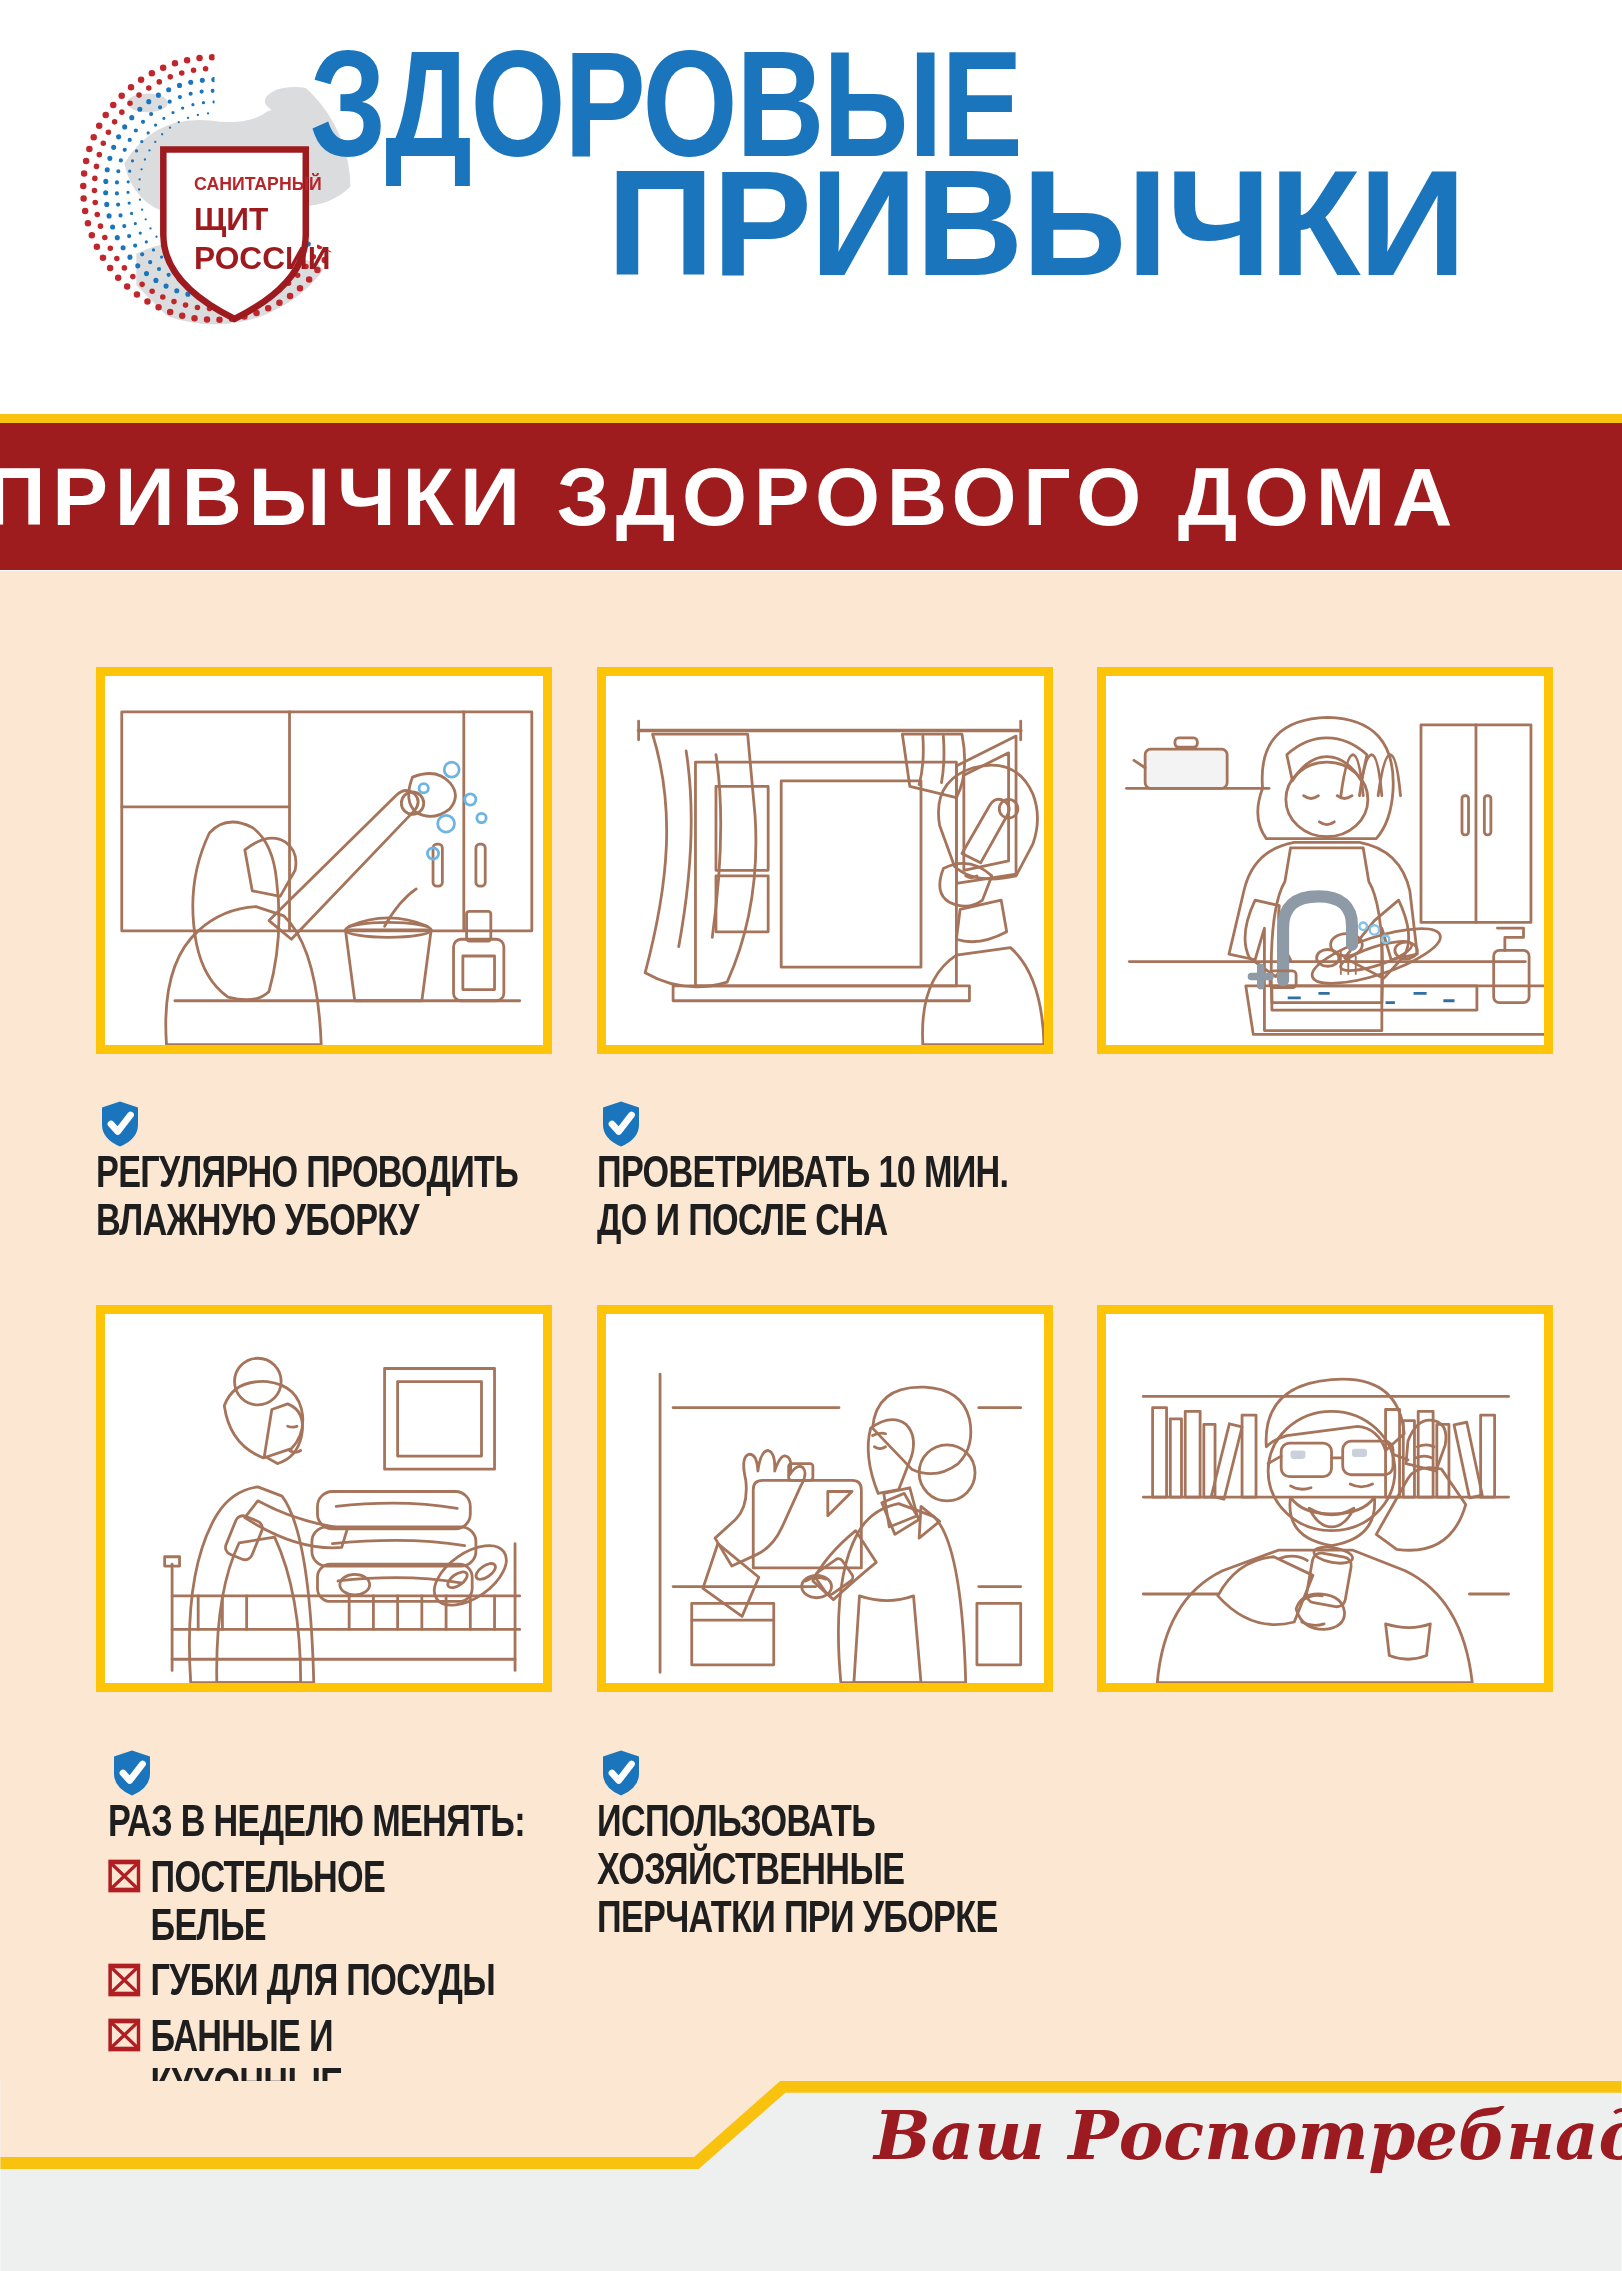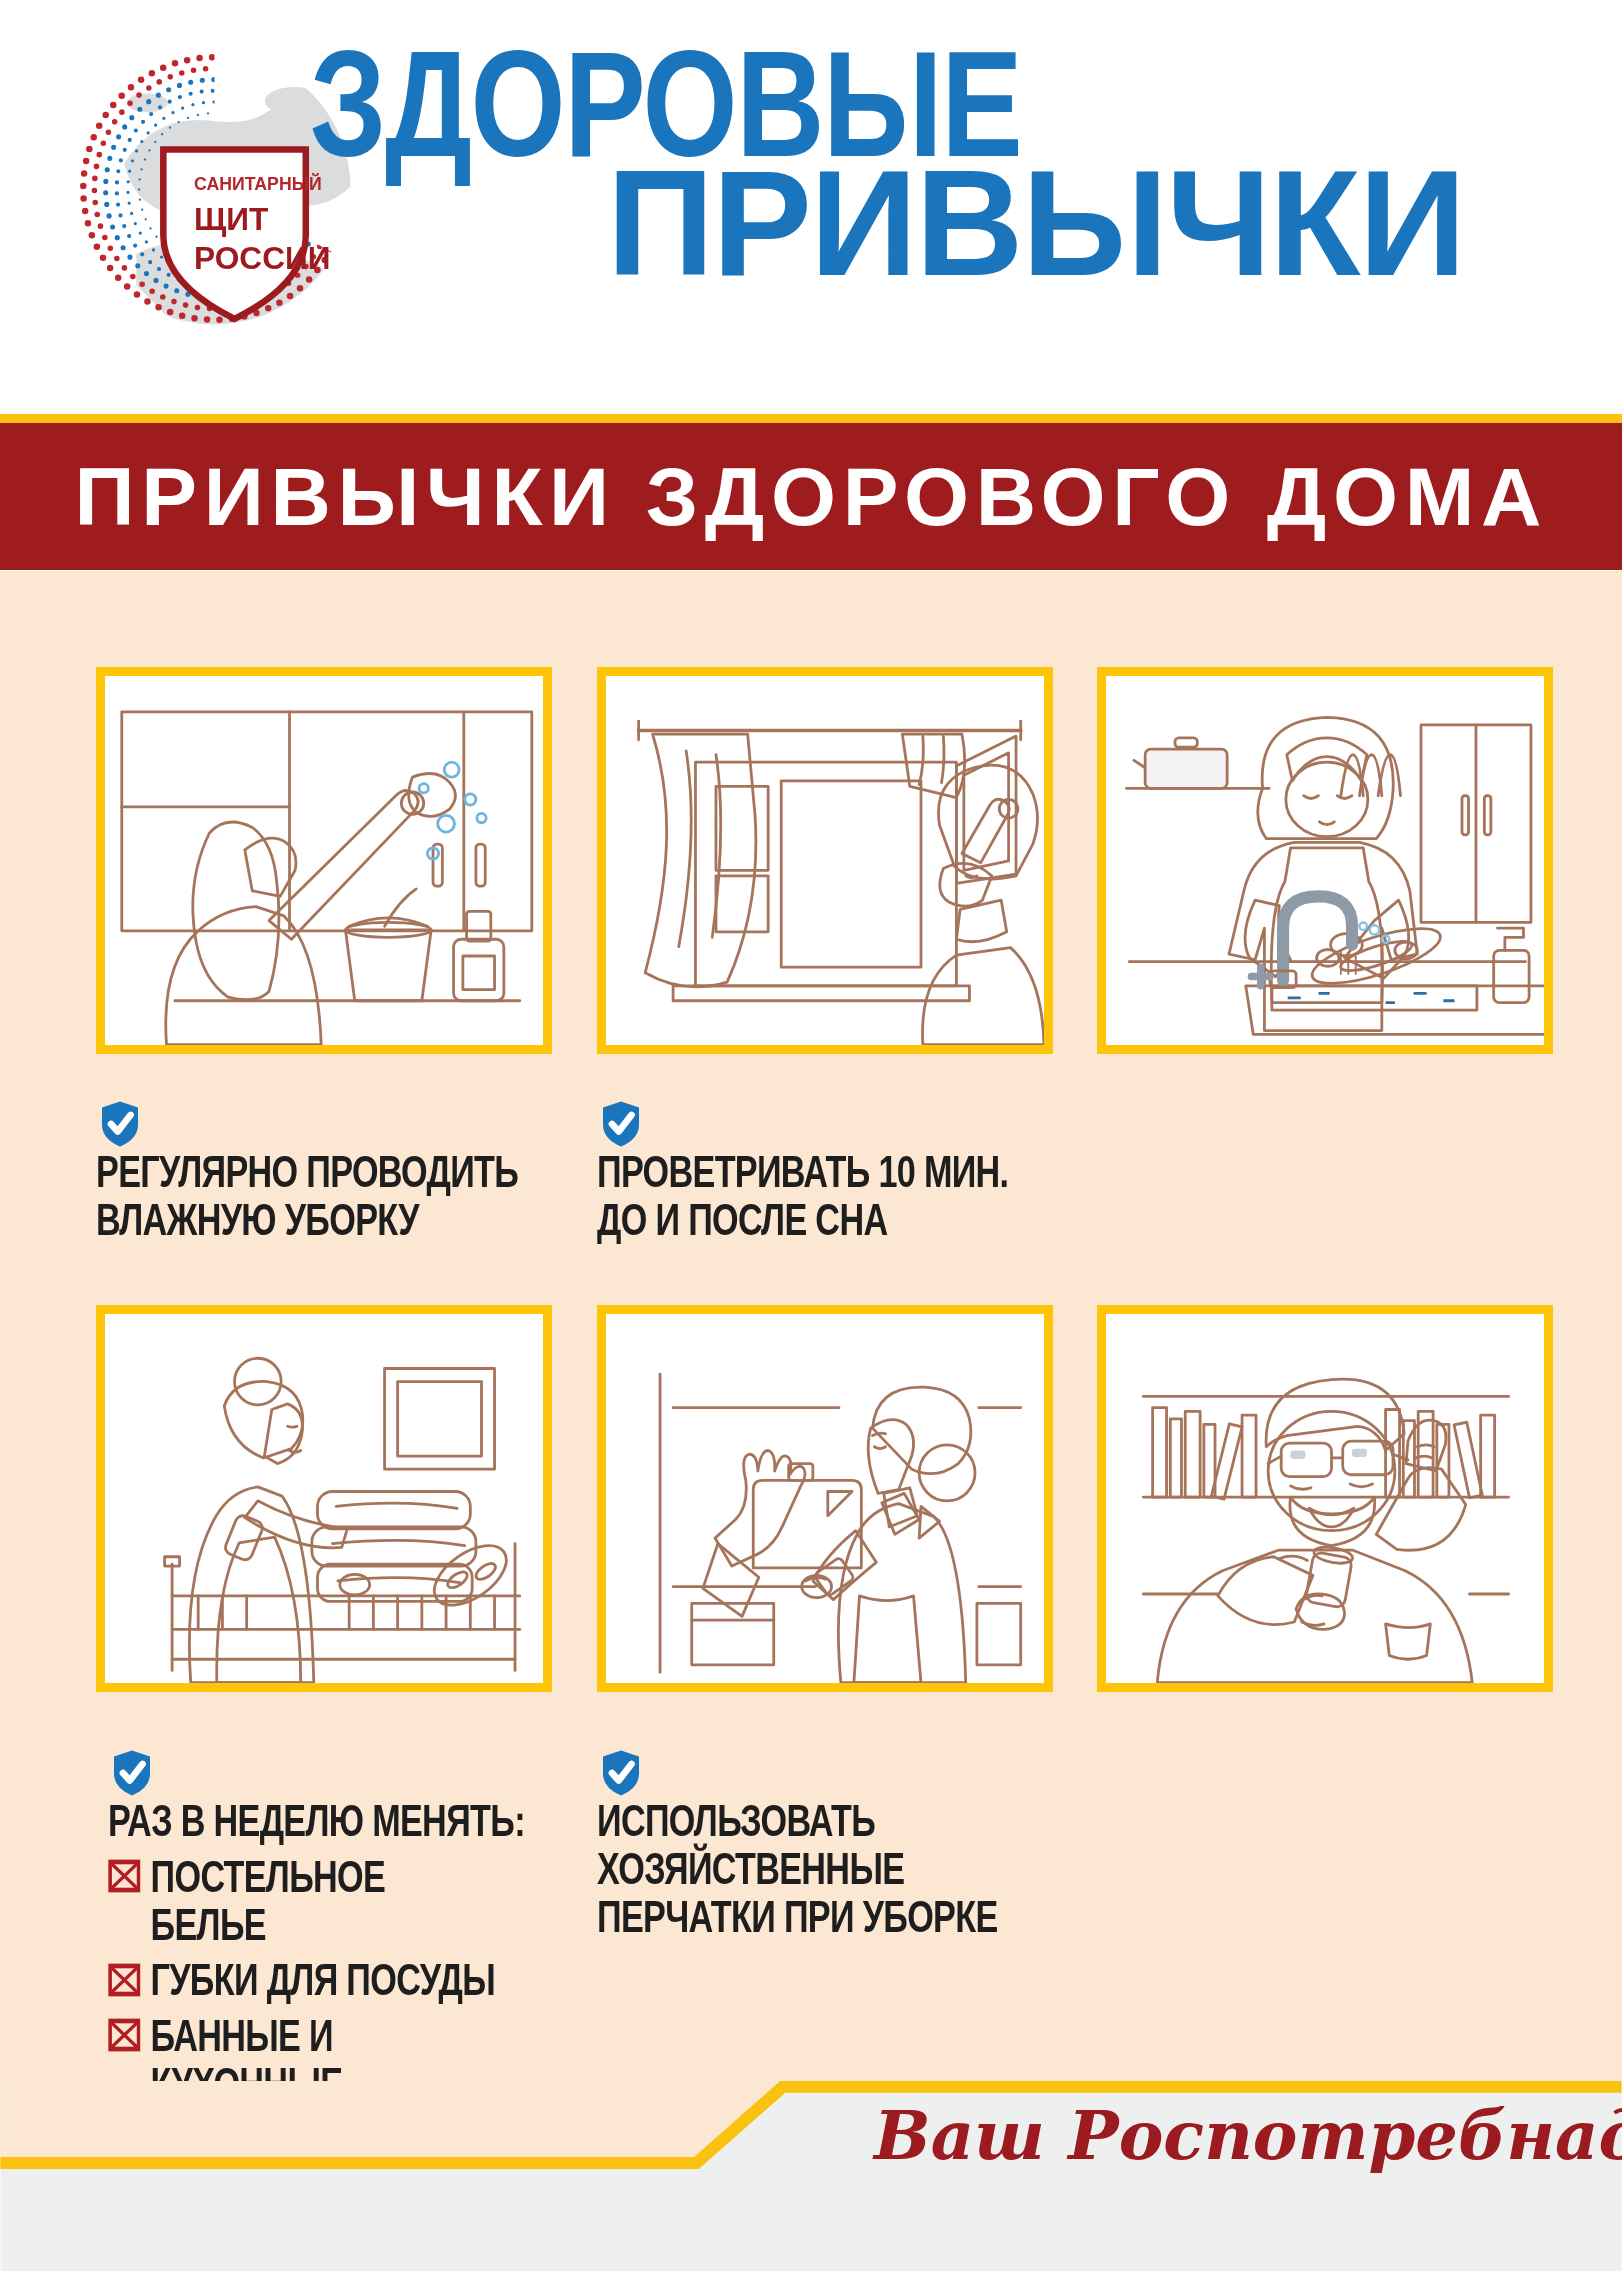--- a/index.html
+++ b/index.html
@@ -10,21 +10,21 @@
   .header{position:absolute;left:0;top:0;width:1622px;height:414px;background:#fff;}
   .logo{position:absolute;left:73px;top:47px;width:284px;height:284px;}
   .title-line{position:absolute;font-weight:bold;color:#1B75BC;font-size:151px;
               line-height:1;letter-spacing:-1.9px;white-space:nowrap;}
   .title-line1{top:28px;right:601px;transform:scaleX(.81);transform-origin:right top;}
   .title-line2{top:147px;right:158px;transform:scaleX(.99);transform-origin:right top;}
 
   
   .gold-stripe{position:absolute;left:0;top:414px;width:1622px;height:9.3px;background:#F8C20E;}
   .banner{position:absolute;left:0;top:423px;width:1622px;height:147px;background:#9E1B1E;
-          display:flex;align-items:center;justify-content:center;}
+          display:flex;align-items:center;}
   .banner-text{color:#fff;font-weight:bold;font-size:82px;letter-spacing:6.5px;
                white-space:nowrap;transform:scaleX(1.02);transform-origin:center;}
 
   
   .main{position:absolute;left:0;top:571px;width:1622px;height:1510px;background:#FCE7D3;}
 
   .panel{position:absolute;width:456px;height:387px;background:#fff;
          border:9.3px solid #FDC408;box-sizing:border-box;}
   .panel svg{display:block;width:100%;height:100%;}
   .c1{left:96px}.c2{left:597px}.c3{left:1097px}

